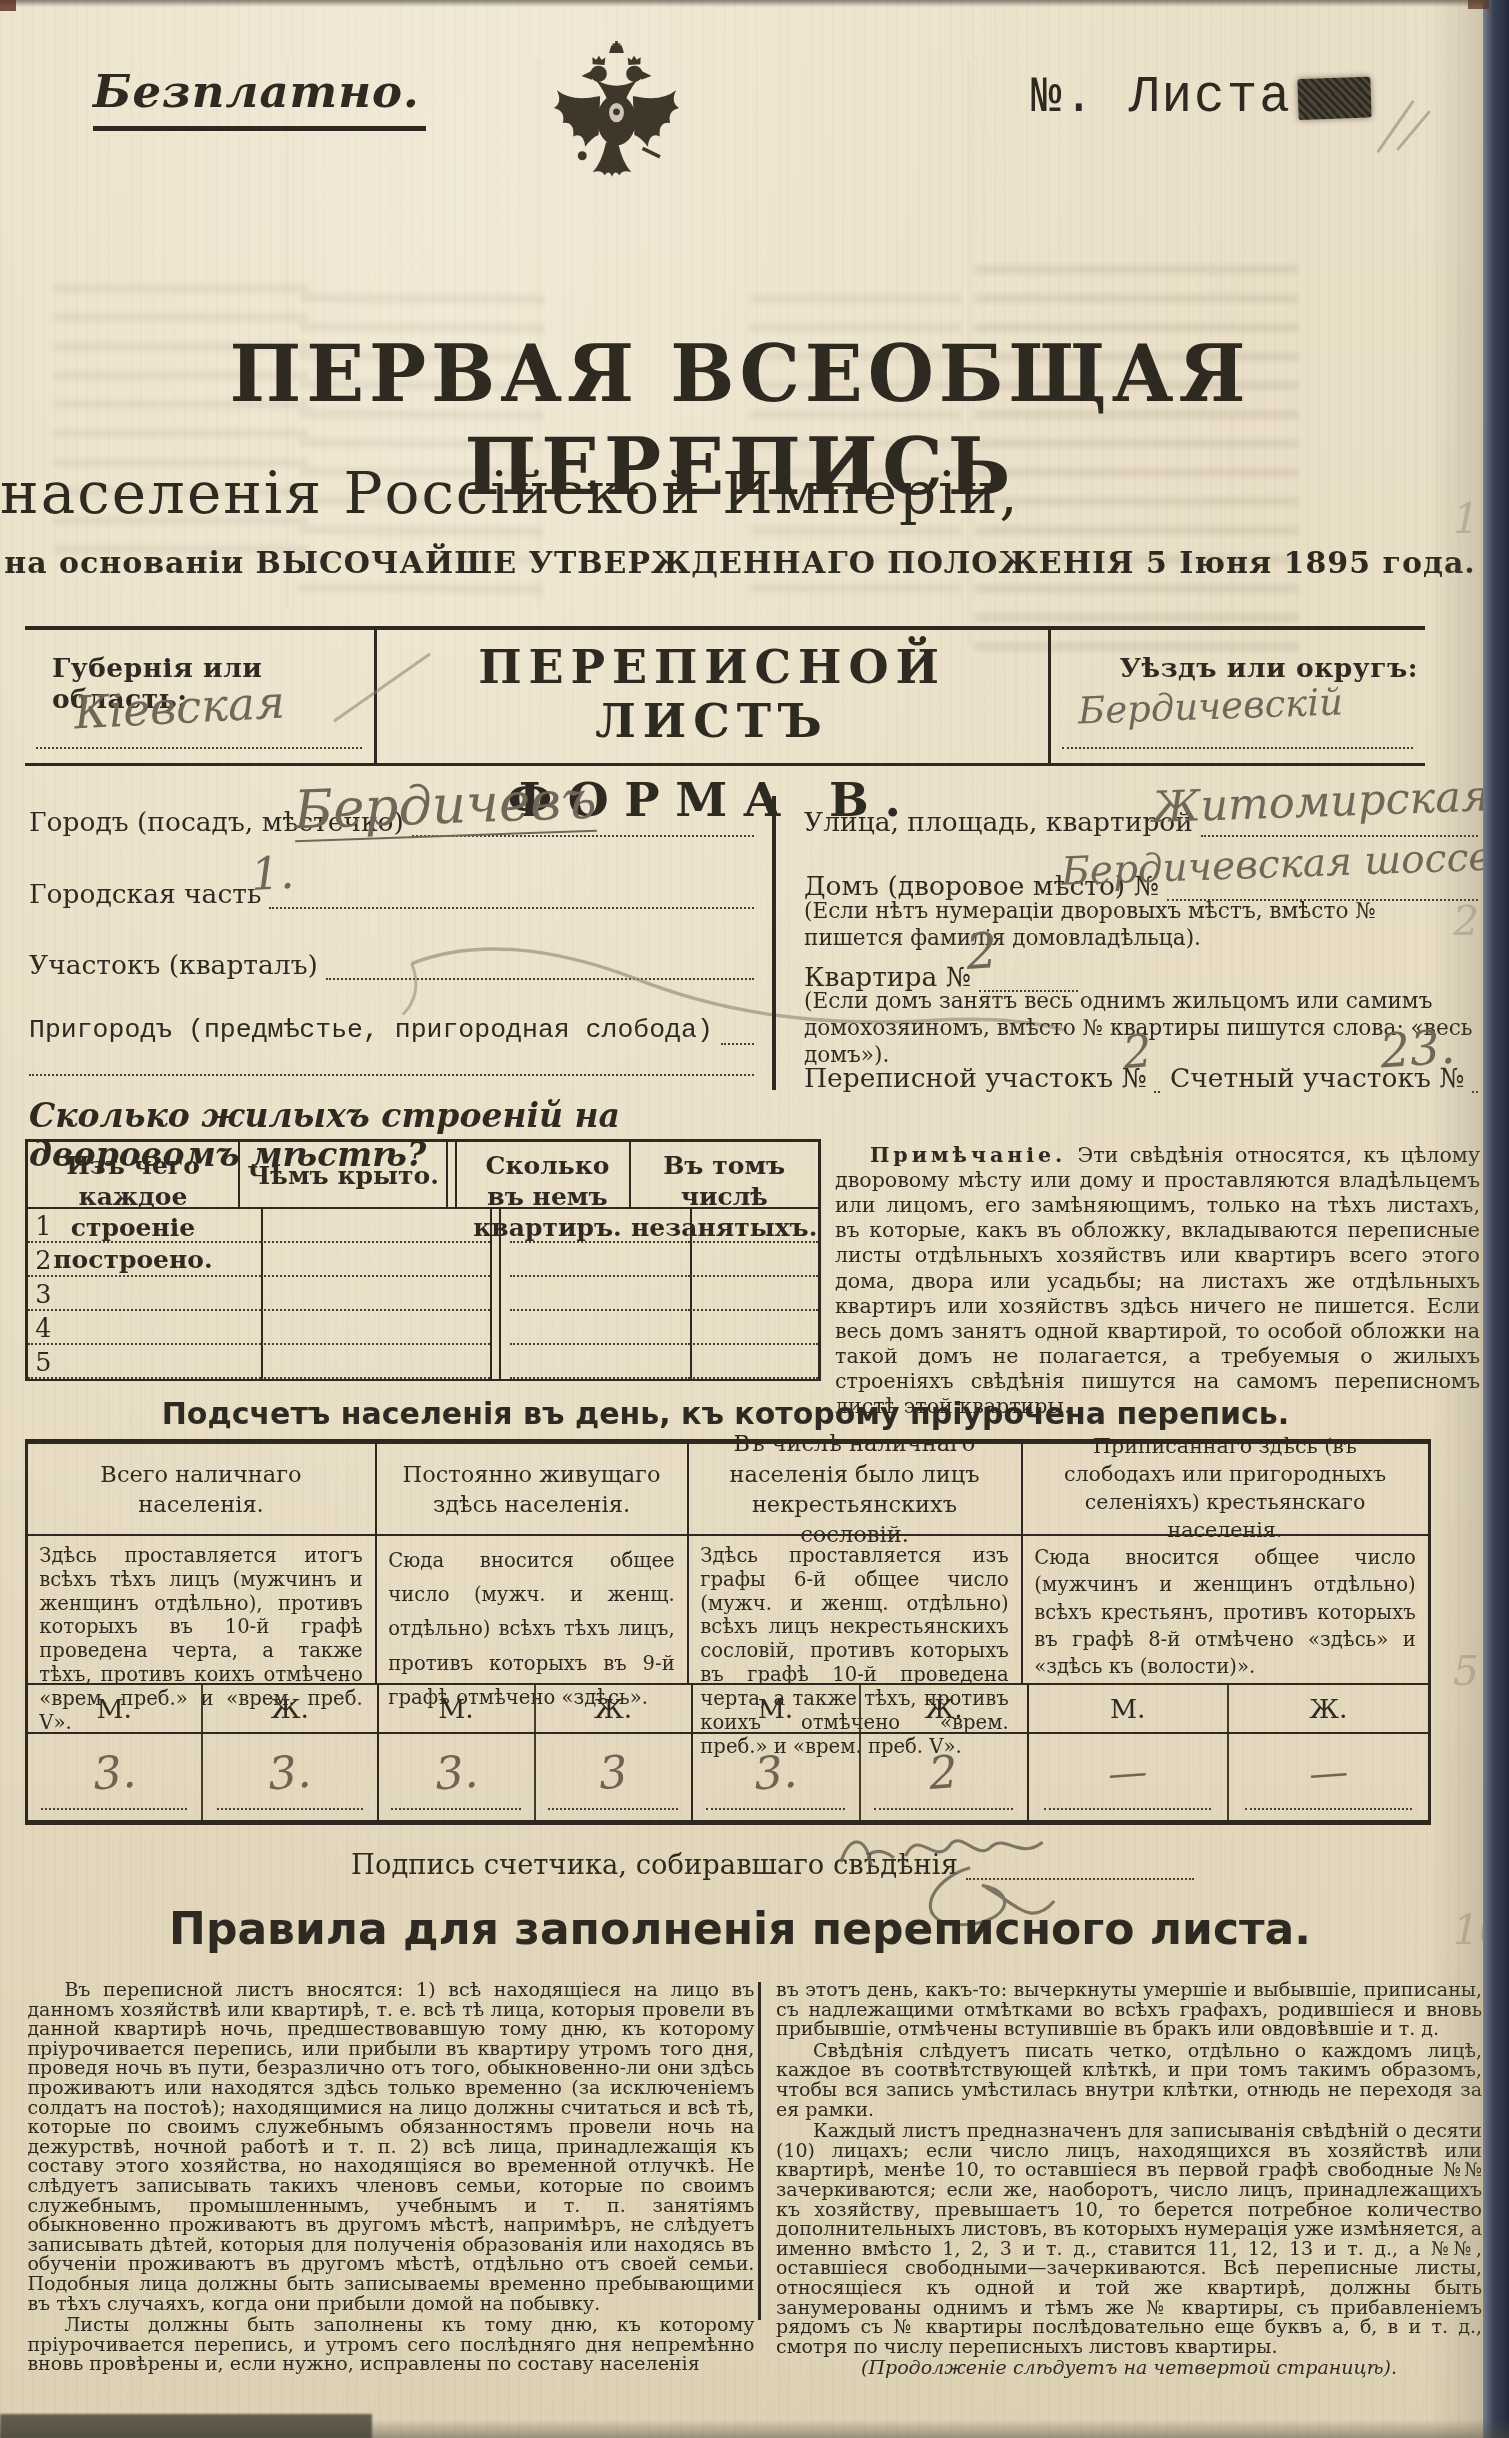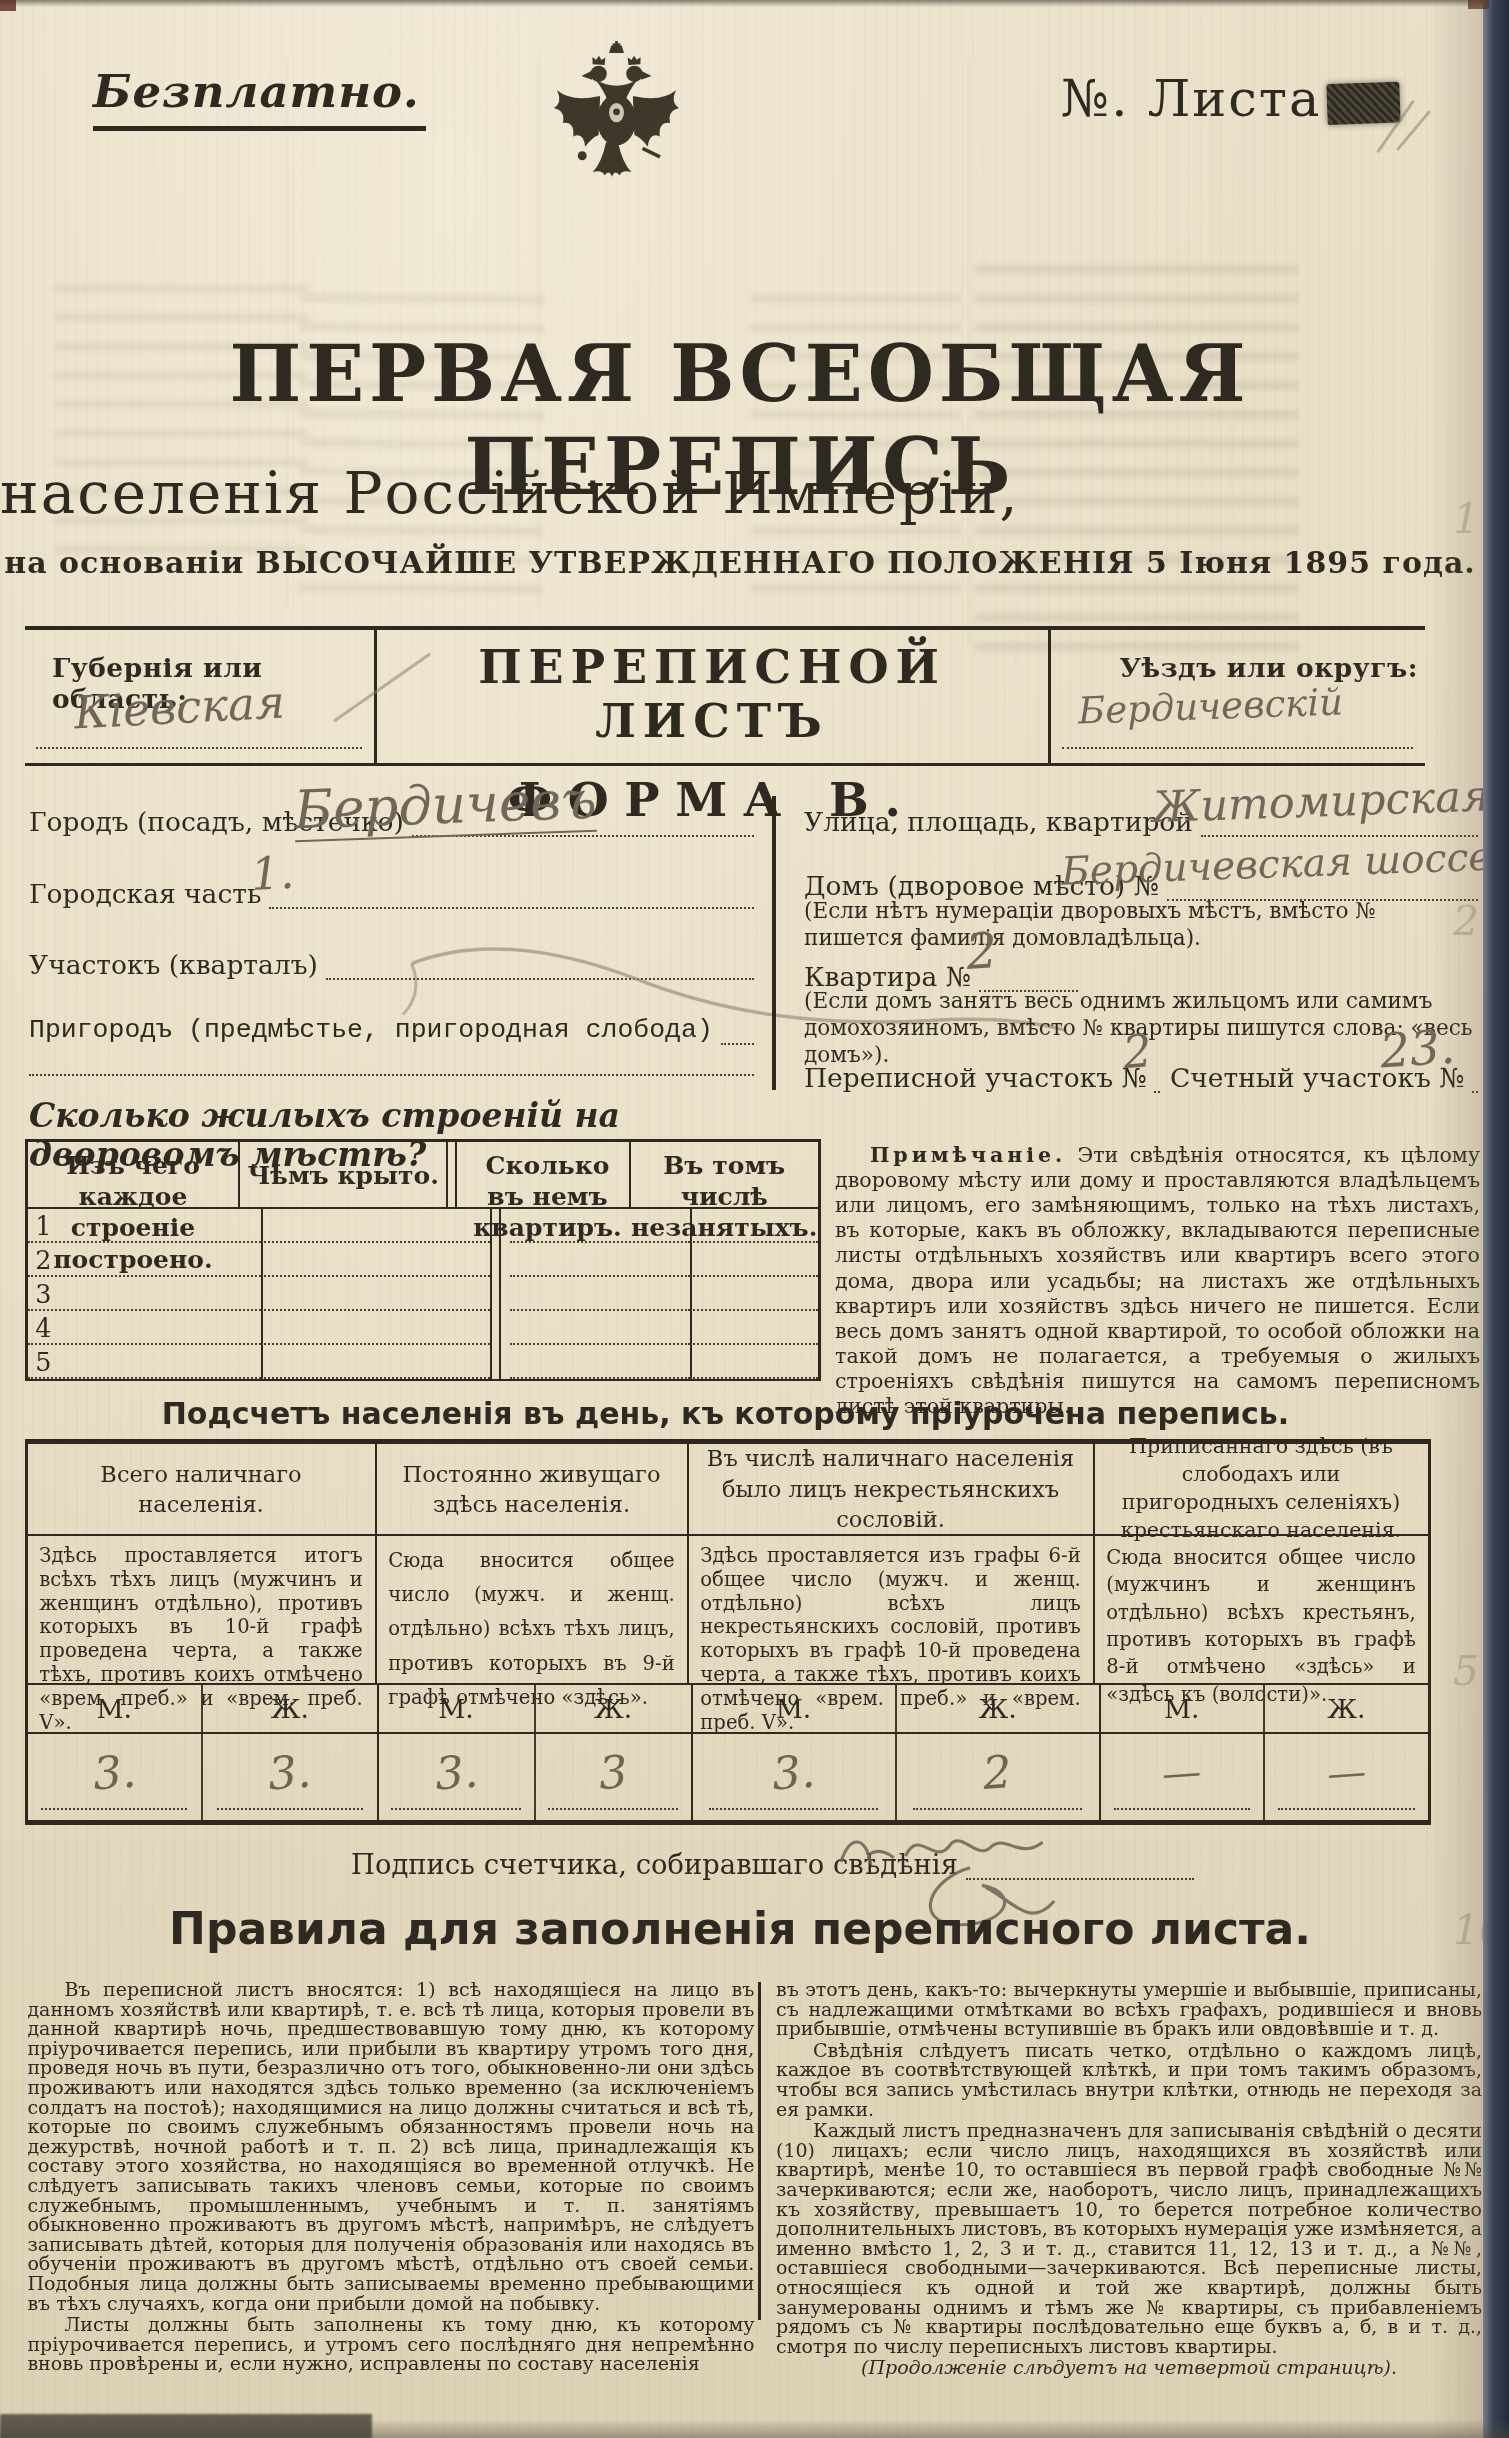--- a/index.html
+++ b/index.html
@@ -20,21 +20,21 @@
   
   .bleed{position:absolute;opacity:.11;filter:blur(2.5px);
     background:repeating-linear-gradient(180deg, rgba(85,70,50,.65) 0 8.8px, transparent 8.8px 29px);}
   .bleed-v{position:absolute;width:2px;background:rgba(85,70,50,.5);opacity:.10;filter:blur(1px);}
   .margin-num{position:absolute;left:1453px;font-size:41px;color:#6b5f49;opacity:.28;font-style:italic;}
   .pencil{position:absolute;background:#8a8066;opacity:.55;border-radius:2px;}
   
   .free{position:absolute;left:93px;top:65px;font-size:45px;font-style:italic;font-weight:bold;letter-spacing:1px;}
   .free:after{content:"";display:block;margin-top:7.8px;height:4.9px;background:#2e2820;width:102%;}
   .eagle{position:absolute;left:542px;top:41px;}
-  .sheetno{position:absolute;left:1061px;top:69px;font-size:51px;letter-spacing:2px;white-space:nowrap;}
+  .sheetno{position:absolute;left:1031px;top:69px;font-size:51px;letter-spacing:2px;white-space:nowrap;font-family:Liberation Mono, monospace;}
   .smudge{display:inline-block;width:73px;height:41px;margin-left:5.9px;transform:translateY(7.8px) rotate(-2deg);
     background:repeating-linear-gradient(48deg,#2d2921 0 2.9px,#4c463a 2.9px 5.9px);border-radius:2.9px;box-shadow:0 0 6.9px rgba(40,35,25,.55);}
   
   .h-main{position:absolute;left:0;top:331px;width:1480px;text-align:center;font-size:76px;font-weight:bold;letter-spacing:4.9px;transform:scaleY(1.04);}
   .h-sub{position:absolute;left:0;top:459px;width:1480px;text-align:left;font-size:58px;letter-spacing:2px;}
   .h-basis{position:absolute;left:0;top:545px;width:1480px;text-align:center;font-size:30px;font-weight:bold;letter-spacing:1px;}
   
   .hdrbox{position:absolute;left:24.5px;top:626px;width:1400px;height:133px;border-top:4.9px solid #2e2820;border-bottom:3.9px solid #2e2820;display:flex;}
   .hb-cell{position:relative;}
   .hb-left{width:349px;border-right:3.9px solid #2e2820;}
@@ -67,21 +67,21 @@
   .bnum{position:absolute;left:7.8px;top:2px;font-size:25.5px;}
   
   .pnote{position:absolute;left:835px;top:1143px;width:645px;font-size:20.6px;line-height:1.22;text-align:justify;}
   .pnote .nl{font-weight:bold;letter-spacing:3.9px;}
   .pnote p{margin:0;text-indent:35px;}
   
   .pop-h{position:absolute;left:0;top:1396px;width:1451px;text-align:center;font-family:"DejaVu Sans",sans-serif;font-size:30px;font-weight:bold;}
   .pop{position:absolute;left:24.5px;top:1439px;width:1400px;border:3.9px solid #2e2820;border-top-width:5.9px;border-bottom-width:5.9px;}
   .pr{display:flex;}
   .pc{position:relative;}
-  .pc1{width:349px;}.pc2{width:312px;}.pc3{width:406px;}.pc4{flex:1;}
+  .pc1{width:349px;}.pc2{width:312px;}.pc3{width:334px;}.pc4{flex:1;}
   .pr>.pc{border-right:2.9px solid #2e2820;}
   .pr>.pc:last-child{border-right:none;}
   .pr-title{height:90px;border-bottom:2px solid #2e2820;}
   .pr-title .pc{display:flex;align-items:center;justify-content:center;text-align:center;font-size:22.5px;padding:0 13.7px;box-sizing:border-box;line-height:1.35;}
   .pr-desc{height:147px;border-bottom:2px solid #2e2820;}
   .pr-desc .pc{font-size:19.6px;padding:7.8px 11.8px;box-sizing:border-box;text-align:justify;line-height:1.22;}
   .pr-desc .pc2d{line-height:1.75;}
   .pr-desc .pc4d{line-height:1.4;}
   .pr-mj{height:47px;border-bottom:2px solid #2e2820;}
   .pr-vals{height:86px;}

